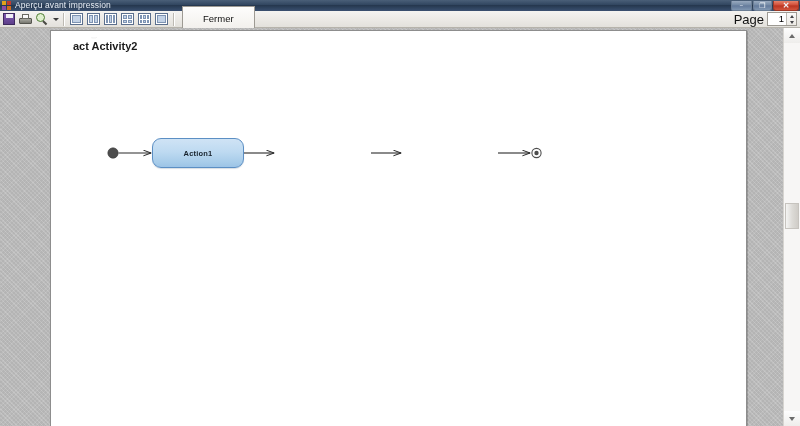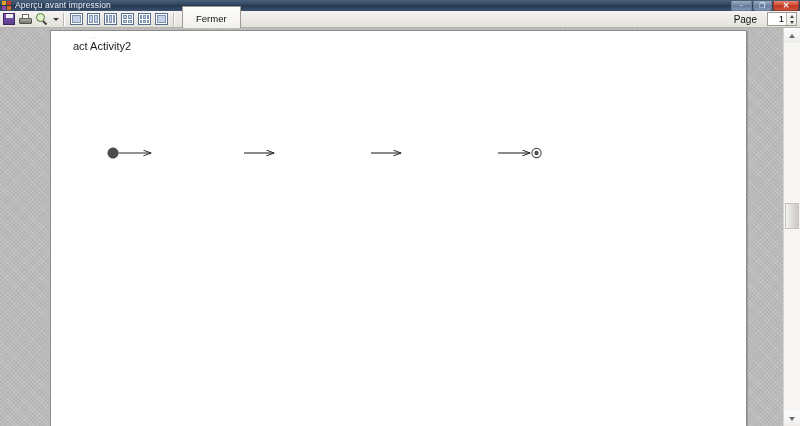--- a/index.html
+++ b/index.html
@@ -208,44 +208,44 @@
     position: absolute; left: 7px; top: 7px;
     width: 5px; height: 2px;
     background: #4a4a44;
     transform: rotate(45deg);
     transform-origin: left center;
   }
 
   .fermer-btn {
     height: 26px;
     margin-left: 4px;
-    padding: 0 13px;
+    padding: 0 20px;
     font-size: 9.5px;
     line-height: 12px;
     color: #111;
     background: linear-gradient(to bottom, #fdfdfc 0%, #f1efeb 100%);
     border: 1px solid #9d9a93;
     box-sizing: border-box;
     display: flex;
     align-items: center;
     white-space: nowrap;
   }
 
   .toolbar-spacer { flex: 1 1 auto; }
 
   .page-field {
     display: flex;
     align-items: center;
     margin-right: 3px;
     height: 15px;
   }
   .page-label {
-    font-size: 10px;
+    font-size: 13px;
     color: #111;
-    margin-right: 10px;
+    margin-right: 3px;
     white-space: nowrap;
   }
   .page-spin {
     display: flex;
     align-items: stretch;
     height: 14px;
     border: 1px solid #9d9a93;
     background: #fff;
     box-sizing: border-box;
   }
@@ -286,20 +286,21 @@
   
   .preview-area {
     position: absolute;
     left: 0; top: 28px;
     width: 783px; height: 398px;
     background-color: #b4b4b4;
     background-image:
       repeating-linear-gradient(45deg, rgba(255,255,255,0.16) 0 1px, rgba(0,0,0,0) 1px 3px),
       repeating-linear-gradient(-45deg, rgba(255,255,255,0.10) 0 1px, rgba(0,0,0,0) 1px 3px);
     overflow: hidden;
+    font-weight: bold;
   }
   .page-sheet {
     position: absolute;
     left: 50px; top: 2px;
     width: 697px; height: 420px;
     background: #ffffff;
     border: 1px solid #8d8d8d;
     box-sizing: border-box;
     box-shadow: 1px 1px 0 rgba(0,0,0,0.18);
   }
@@ -536,20 +537,23 @@
 
           <line x1="67.5" y1="122" x2="100" y2="122" stroke="#2b2b2b" stroke-width="1.1" marker-end="url(#arrowOpen)"></line>
           <line x1="193" y1="122" x2="223" y2="122" stroke="#2b2b2b" stroke-width="1.1" marker-end="url(#arrowOpen)"></line>
           <line x1="320" y1="122" x2="350" y2="122" stroke="#2b2b2b" stroke-width="1.1" marker-end="url(#arrowOpen)"></line>
           <line x1="447" y1="122" x2="479" y2="122" stroke="#2b2b2b" stroke-width="1.1" marker-end="url(#arrowOpen)"></line>
 
           <circle cx="485.5" cy="122" r="4.6" fill="#ffffff" stroke="#4d4d4d" stroke-width="1.1"></circle>
           <circle cx="485.5" cy="122" r="2.2" fill="#4d4d4d"></circle>
         </svg>
 
+        <div class="node" style="left:101px; top:107px; width:92px; height:30px;">
+          <span class="node-label">Action1</span>
+        </div>
       </div>
 
     </div>
   </div>
 
   <div class="vscroll">
     <div class="sb-track"></div>
     <div class="sb-btn up">
       <span class="sb-tri-up"></span>
     </div>

